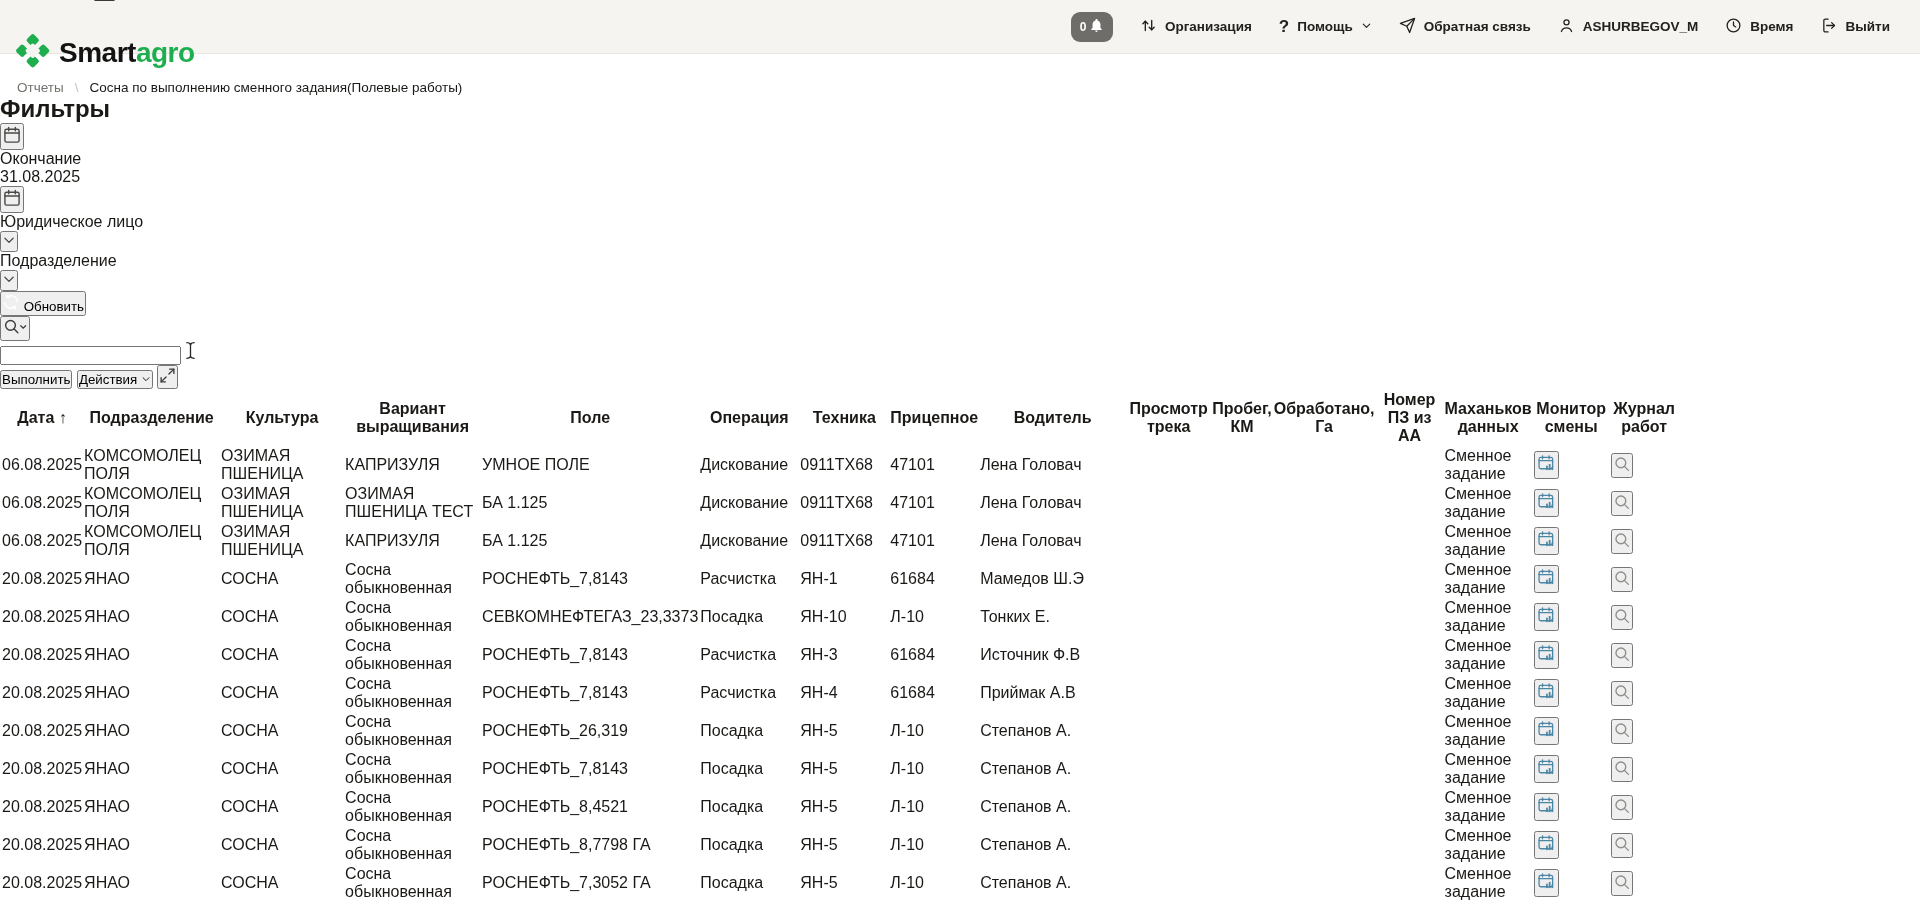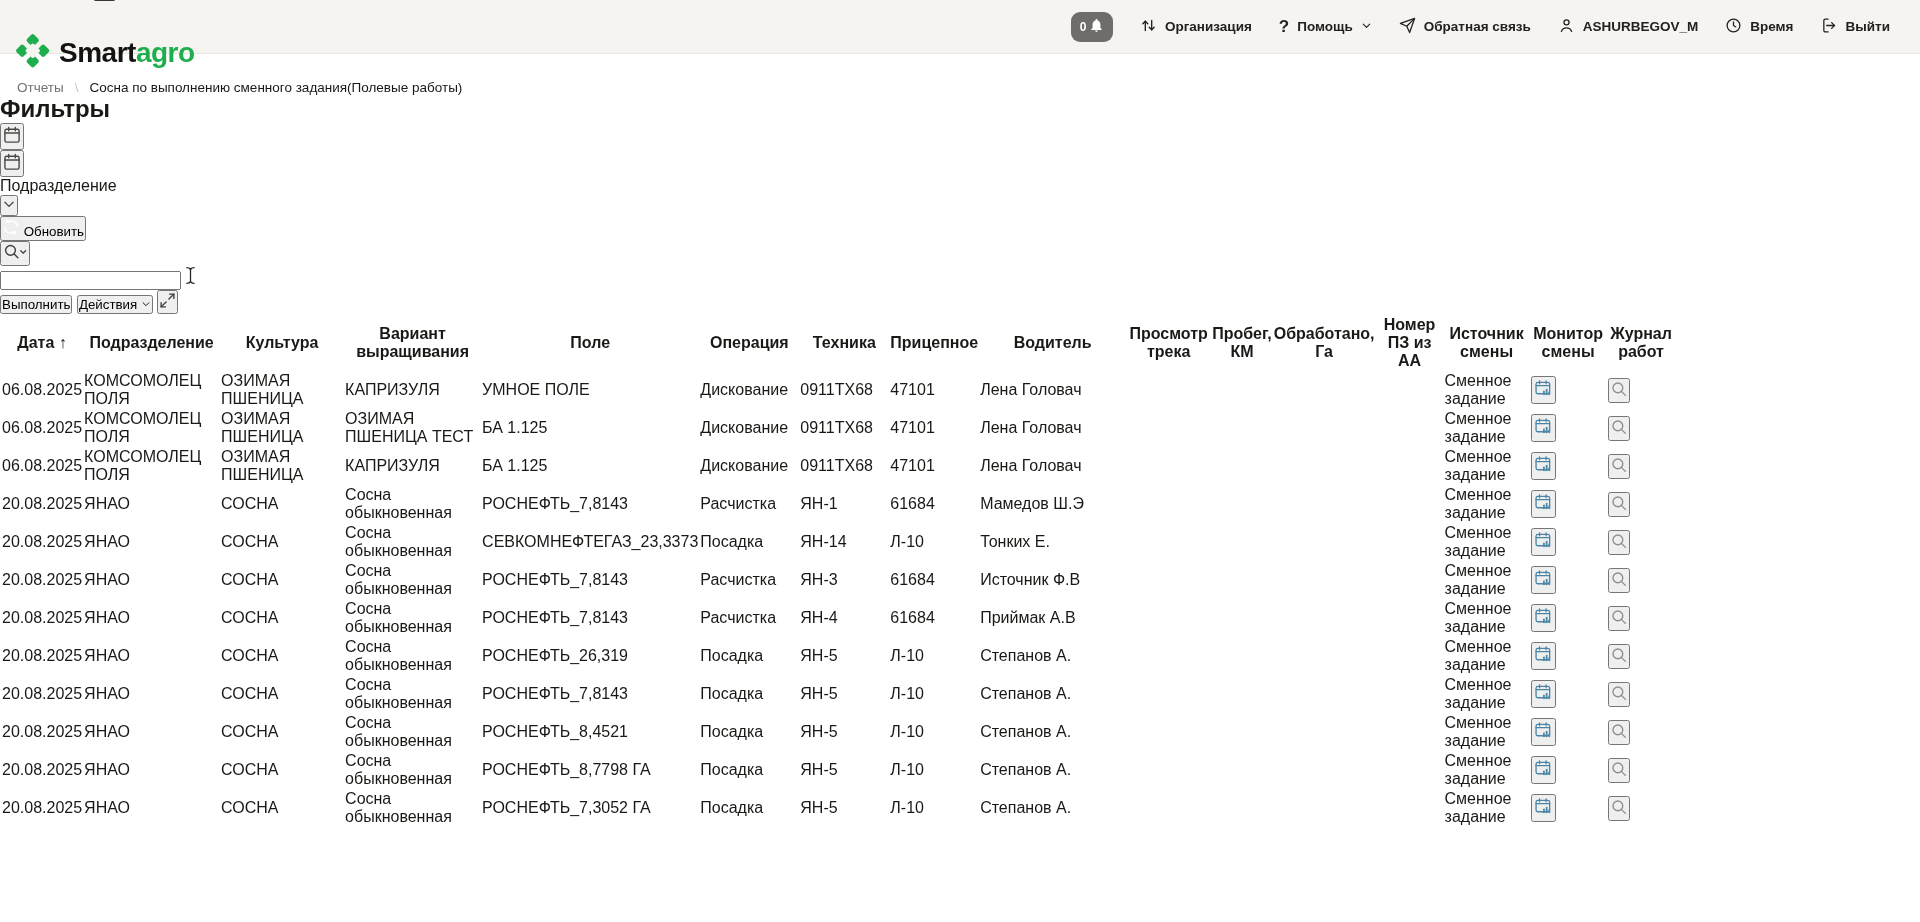--- a/index.html
+++ b/index.html
@@ -223,30 +223,47 @@
           <span>
             <svg width="20" height="20" viewBox="0 0 24 24" fill="none" stroke="#4b4945" stroke-width="1.7" stroke-linecap="round">
                 <rect x="3.5" y="5" width="17" height="15.5" rx="2"></rect>
                 <path d="M8 3v4M16 3v4M3.5 9.5h17"></path>
               </svg>
           </span>
         </button>
       </div>
 
       <div class="field-row">
+        <div class="fieldbox">
+          <span class="corner"></span>
+          <label>Окончание</label>
+          <div class="val">31.08.2025</div>
+        </div>
         <button class="side-iconbtn">
           <span>
             <svg width="20" height="20" viewBox="0 0 24 24" fill="none" stroke="#4b4945" stroke-width="1.7" stroke-linecap="round">
                 <rect x="3.5" y="5" width="17" height="15.5" rx="2"></rect>
                 <path d="M8 3v4M16 3v4M3.5 9.5h17"></path>
               </svg>
           </span>
         </button>
       </div>
 
+      <div class="field-row">
+        <div class="selectbox">
+          <span class="ph">Юридическое лицо</span>
+        </div>
+        <button class="side-iconbtn">
+          <span>
+            <svg width="14" height="14" viewBox="0 0 24 24" fill="none" stroke="#4b4945" stroke-width="2.2" stroke-linecap="round" stroke-linejoin="round">
+                <path d="M5 9l7 7 7-7"></path>
+              </svg>
+          </span>
+        </button>
+      </div>
 
       <div class="field-row">
         <div class="selectbox">
           <span class="ph">Подразделение</span>
         </div>
         <button class="side-iconbtn">
           <span>
             <svg width="14" height="14" viewBox="0 0 24 24" fill="none" stroke="#4b4945" stroke-width="2.2" stroke-linecap="round" stroke-linejoin="round">
                 <path d="M5 9l7 7 7-7"></path>
               </svg>
@@ -343,21 +360,21 @@
             <th>Вариант выращивания</th>
             <th>Поле</th>
             <th>Операция</th>
             <th>Техника</th>
             <th>Прицепное</th>
             <th>Водитель</th>
             <th>Просмотр трека</th>
             <th>Пробег, КМ</th>
             <th>Обработано, Га</th>
             <th>Номер ПЗ из АА</th>
-            <th>Источник смены</th>
+            <th>Маханьков данных</th>
             <th>Монитор смены</th>
             <th>Журнал работ</th>
           </tr>
         </thead>
         <tbody>
             <tr>
           <td>06.08.2025</td>
           <td>КОМСОМОЛЕЦ ПОЛЯ</td>
           <td>ОЗИМАЯ ПШЕНИЦА</td>
           <td>КАПРИЗУЛЯ</td>
@@ -520,21 +537,21 @@
             </button>
           </td>
         </tr>
             <tr>
           <td>20.08.2025</td>
           <td>ЯНАО</td>
           <td>СОСНА</td>
           <td>Сосна обыкновенная</td>
           <td>СЕВКОМНЕФТЕГАЗ_23,3373</td>
           <td>Посадка</td>
-          <td>ЯН-14</td>
+          <td>ЯН-10</td>
           <td>Л-10</td>
           <td>Тонких Е.</td>
           <td></td>
           <td></td>
           <td></td>
           <td></td>
           <td>Сменное задание</td>
           <td class="icon-cell">
             <button class="cell-btn">
               <span>

